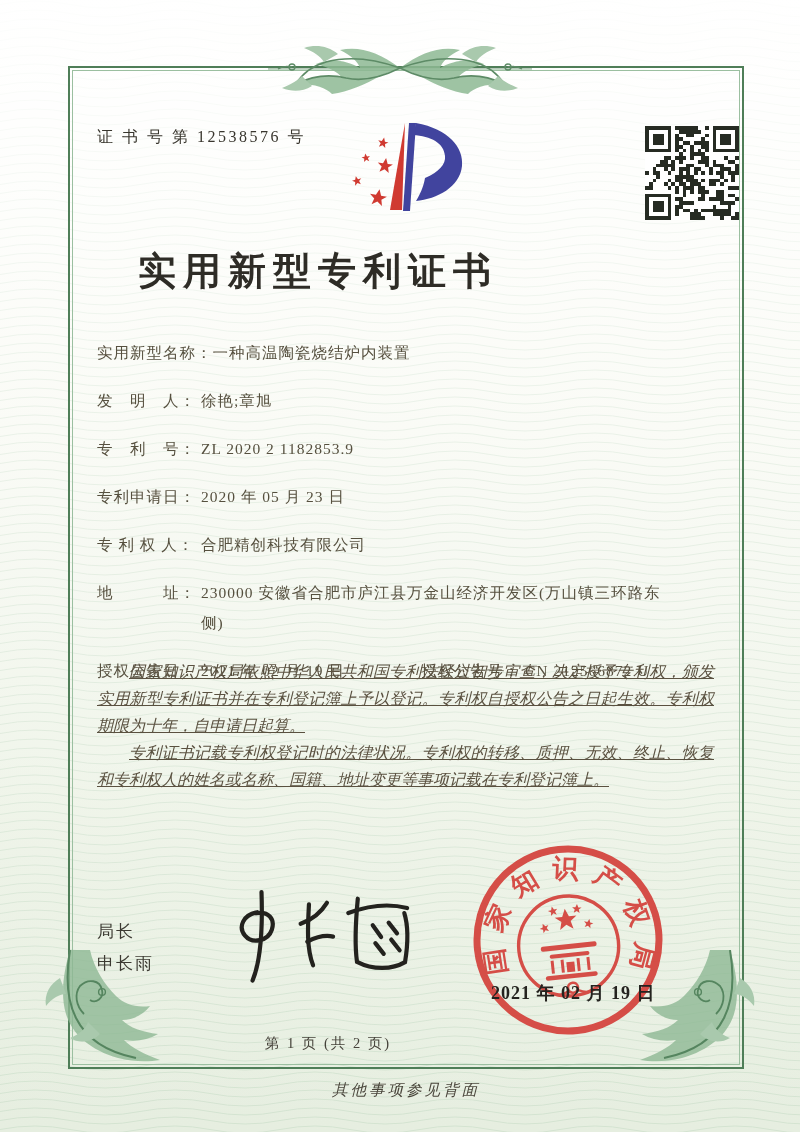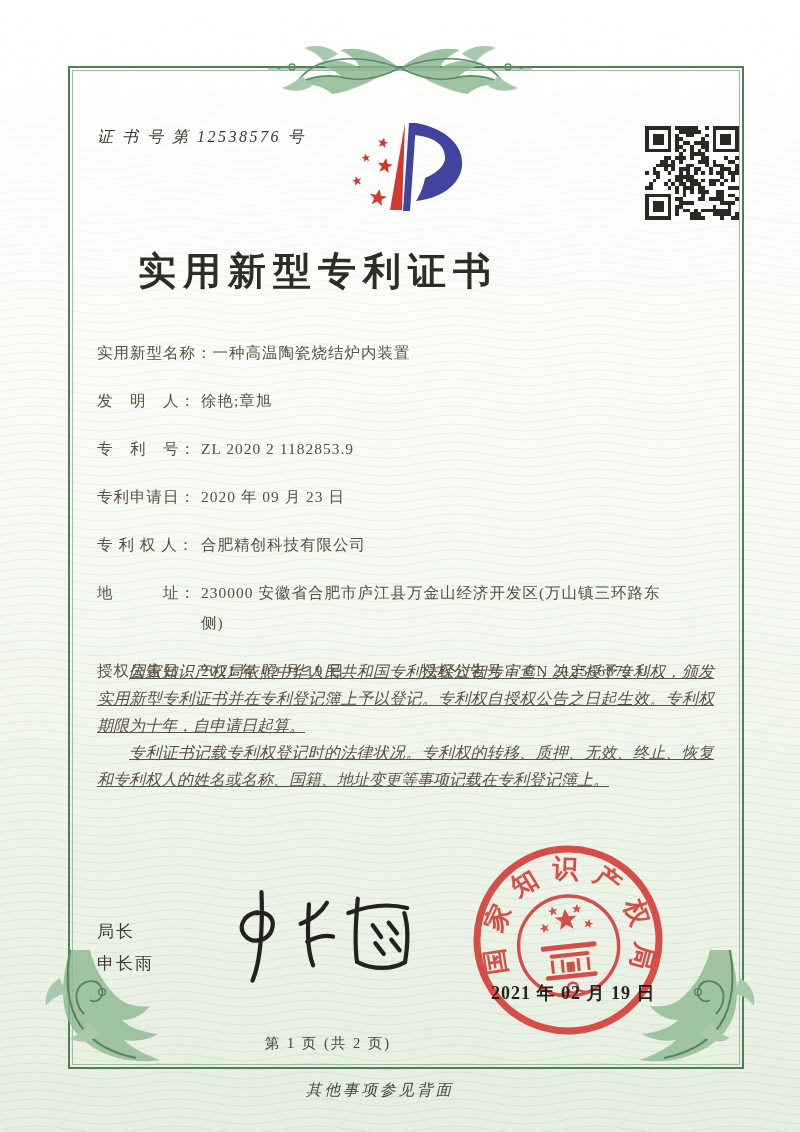--- a/index.html
+++ b/index.html
@@ -4,21 +4,21 @@
 <style>
   html,body{margin:0;padding:0;background:#ffffff;}
   body{font-family:"Liberation Serif","DejaVu Serif",serif;}
   .page{position:relative;width:800px;height:1132px;overflow:hidden;
         background:linear-gradient(180deg,#fdfdf9 0%,#f6f8ef 38%,#eaf1e3 75%,#e6eee0 100%);}
   .abs{position:absolute;}
   .waves{left:0;top:0;pointer-events:none;}
   
   .frame{left:68px;top:66px;width:672px;height:999px;border:2px solid #4f7e58;}
   .frame-inner{position:absolute;left:2px;top:2px;right:2px;bottom:2px;border:1px solid #9bbfa0;}
-  .cert-no{left:97px;top:127px;font-size:16px;letter-spacing:2.5px;color:#39362e;font-style:italic;}
+  .cert-no{left:97px;top:127px;font-size:16px;letter-spacing:2.5px;color:#39362e;}
   .title{left:0;top:246px;width:636px;text-align:center;font-size:38px;font-weight:bold;
          letter-spacing:7px;color:#2e2c26;}
   .qr-box{left:645px;top:126px;width:94px;height:94px;background:#ffffff;
           display:grid;grid-template-columns:repeat(25,1fr);grid-template-rows:repeat(25,1fr);}
   .qr-box div{background:transparent;}
   .qr-box div.on{background:#262b23;}
   .fields{left:97px;top:338px;width:618px;color:#56503f;font-size:15.5px;letter-spacing:1px;}
   .frow{display:flex;align-items:flex-start;line-height:30px;margin-bottom:18px;}
   .flabel{flex:0 0 104px;white-space:nowrap;}
   .fvalue{flex:1 1 auto;}
@@ -27,21 +27,21 @@
   .body-text{left:97px;top:658px;width:617px;color:#5a5140;font-size:16px;line-height:27px;
              text-align:justify;font-style:italic;}
   .body-text p{margin:0;text-indent:2em;text-decoration:underline;}
   .officer{left:97px;top:916px;font-size:17px;line-height:32px;color:#3c3a32;letter-spacing:2px;}
   .signature{left:222px;top:878px;}
   .seal{left:468px;top:840px;}
   .seal-date{left:491px;top:981px;font-size:18px;font-weight:bold;color:#24231f;letter-spacing:1px;}
   .page-indicator{left:0;top:1034px;width:656px;text-align:center;font-size:14.5px;
                   letter-spacing:2px;color:#45423a;}
   .back-note{left:0;top:1080px;width:760px;text-align:center;font-size:15.5px;font-style:italic;
-             letter-spacing:3px;color:#4a463c;}
+             letter-spacing:3px;color:#4a463c;padding-left:26px;}
 </style>
 </head>
 <body>
 
 <div class="page">
 
   <svg class="abs waves" width="800" height="1132">
     <defs>
       <pattern id="wave" width="140" height="9" patternUnits="userSpaceOnUse">
         <path d="M0,4.5 Q35,-2.5 70,4.5 T140,4.5" fill="none" stroke="#c7dcc6" stroke-width="1"></path>
@@ -749,21 +749,21 @@
     <div class="frow">
       <span class="flabel">发　明　人：</span>
       <span class="fvalue">徐艳;章旭</span>
     </div>
     <div class="frow">
       <span class="flabel">专　利　号：</span>
       <span class="fvalue">ZL 2020 2 1182853.9</span>
     </div>
     <div class="frow">
       <span class="flabel">专利申请日：</span>
-      <span class="fvalue">2020 年 09 月 23 日</span>
+      <span class="fvalue">2020 年 05 月 23 日</span>
     </div>
     <div class="frow">
       <span class="flabel">专 利 权 人：</span>
       <span class="fvalue">合肥精创科技有限公司</span>
     </div>
     <div class="frow">
       <span class="flabel">地　　　址：</span>
       <span class="fvalue" style="max-width:478px;">230000 安徽省合肥市庐江县万金山经济开发区(万山镇三环路东侧)</span>
     </div>
     <div class="frow">

